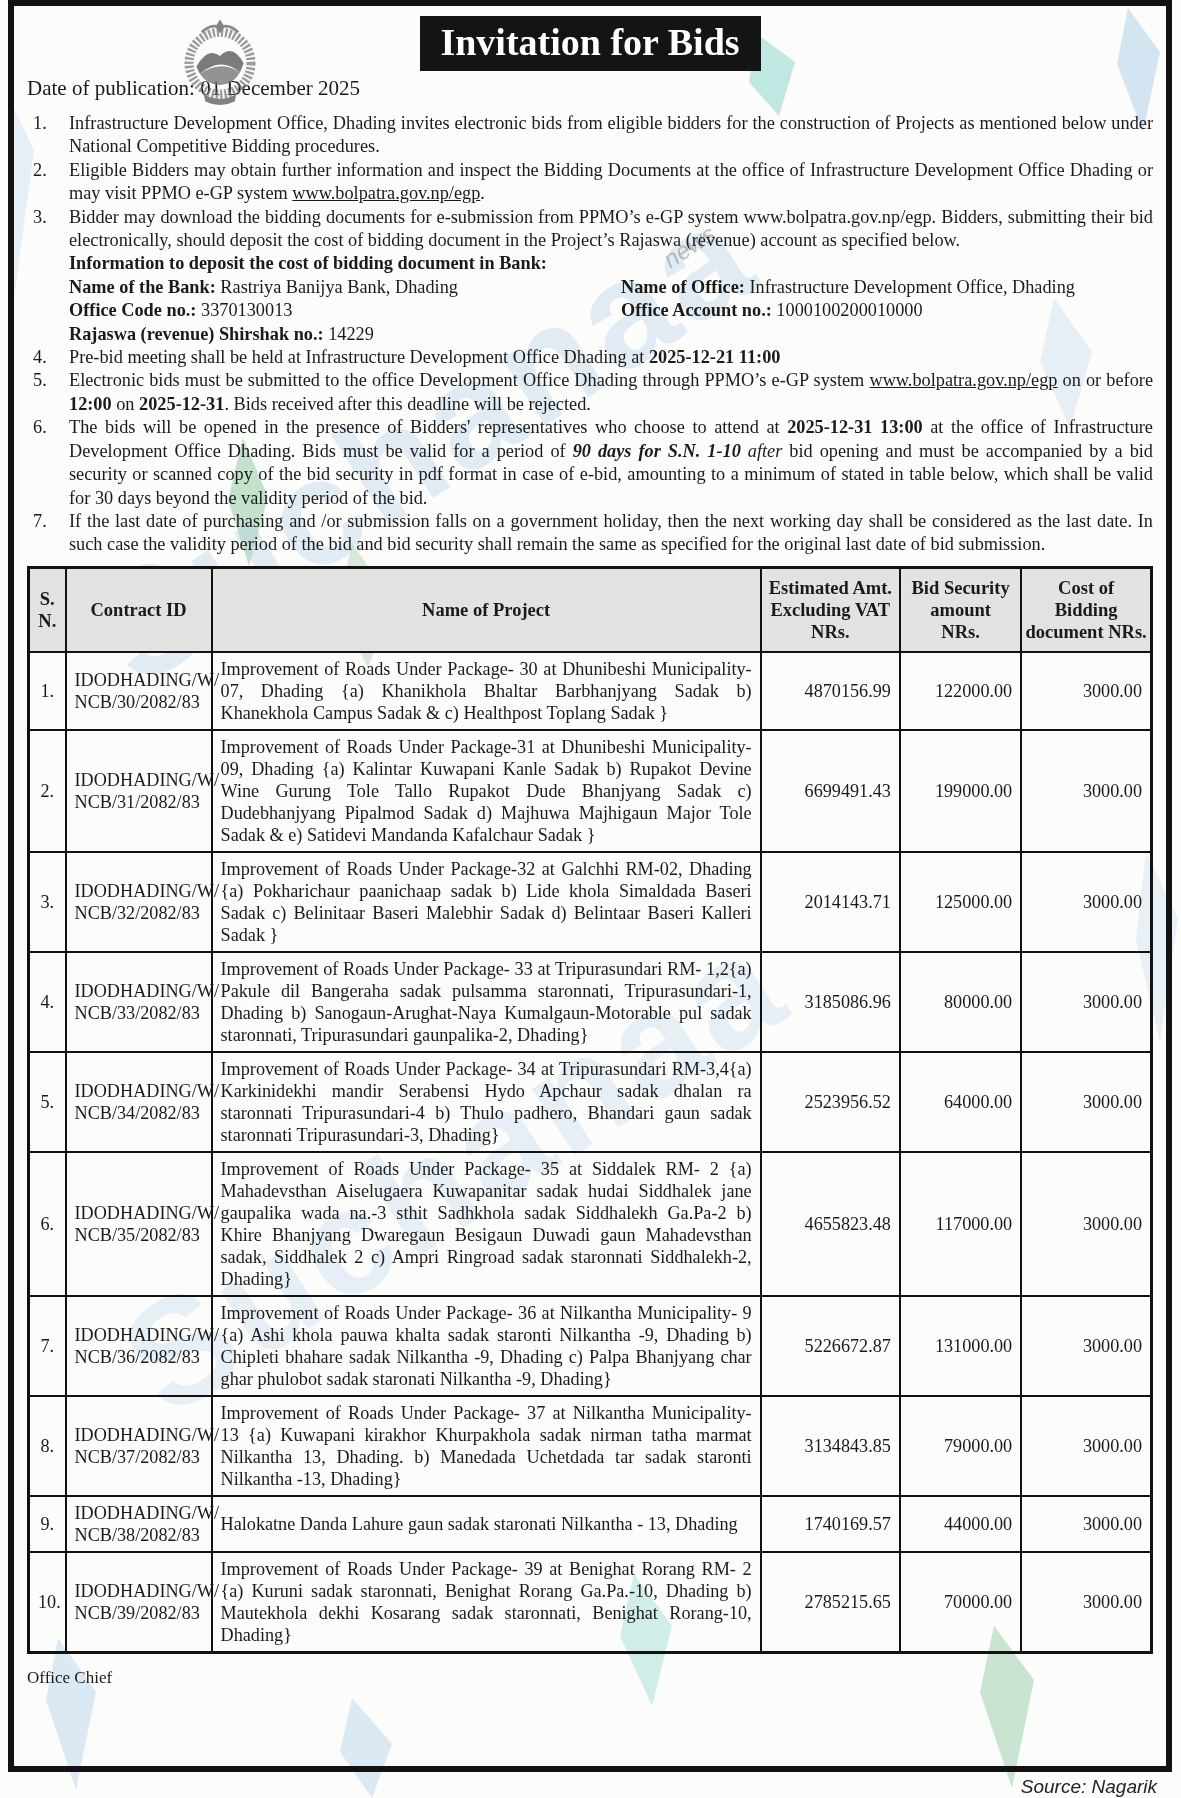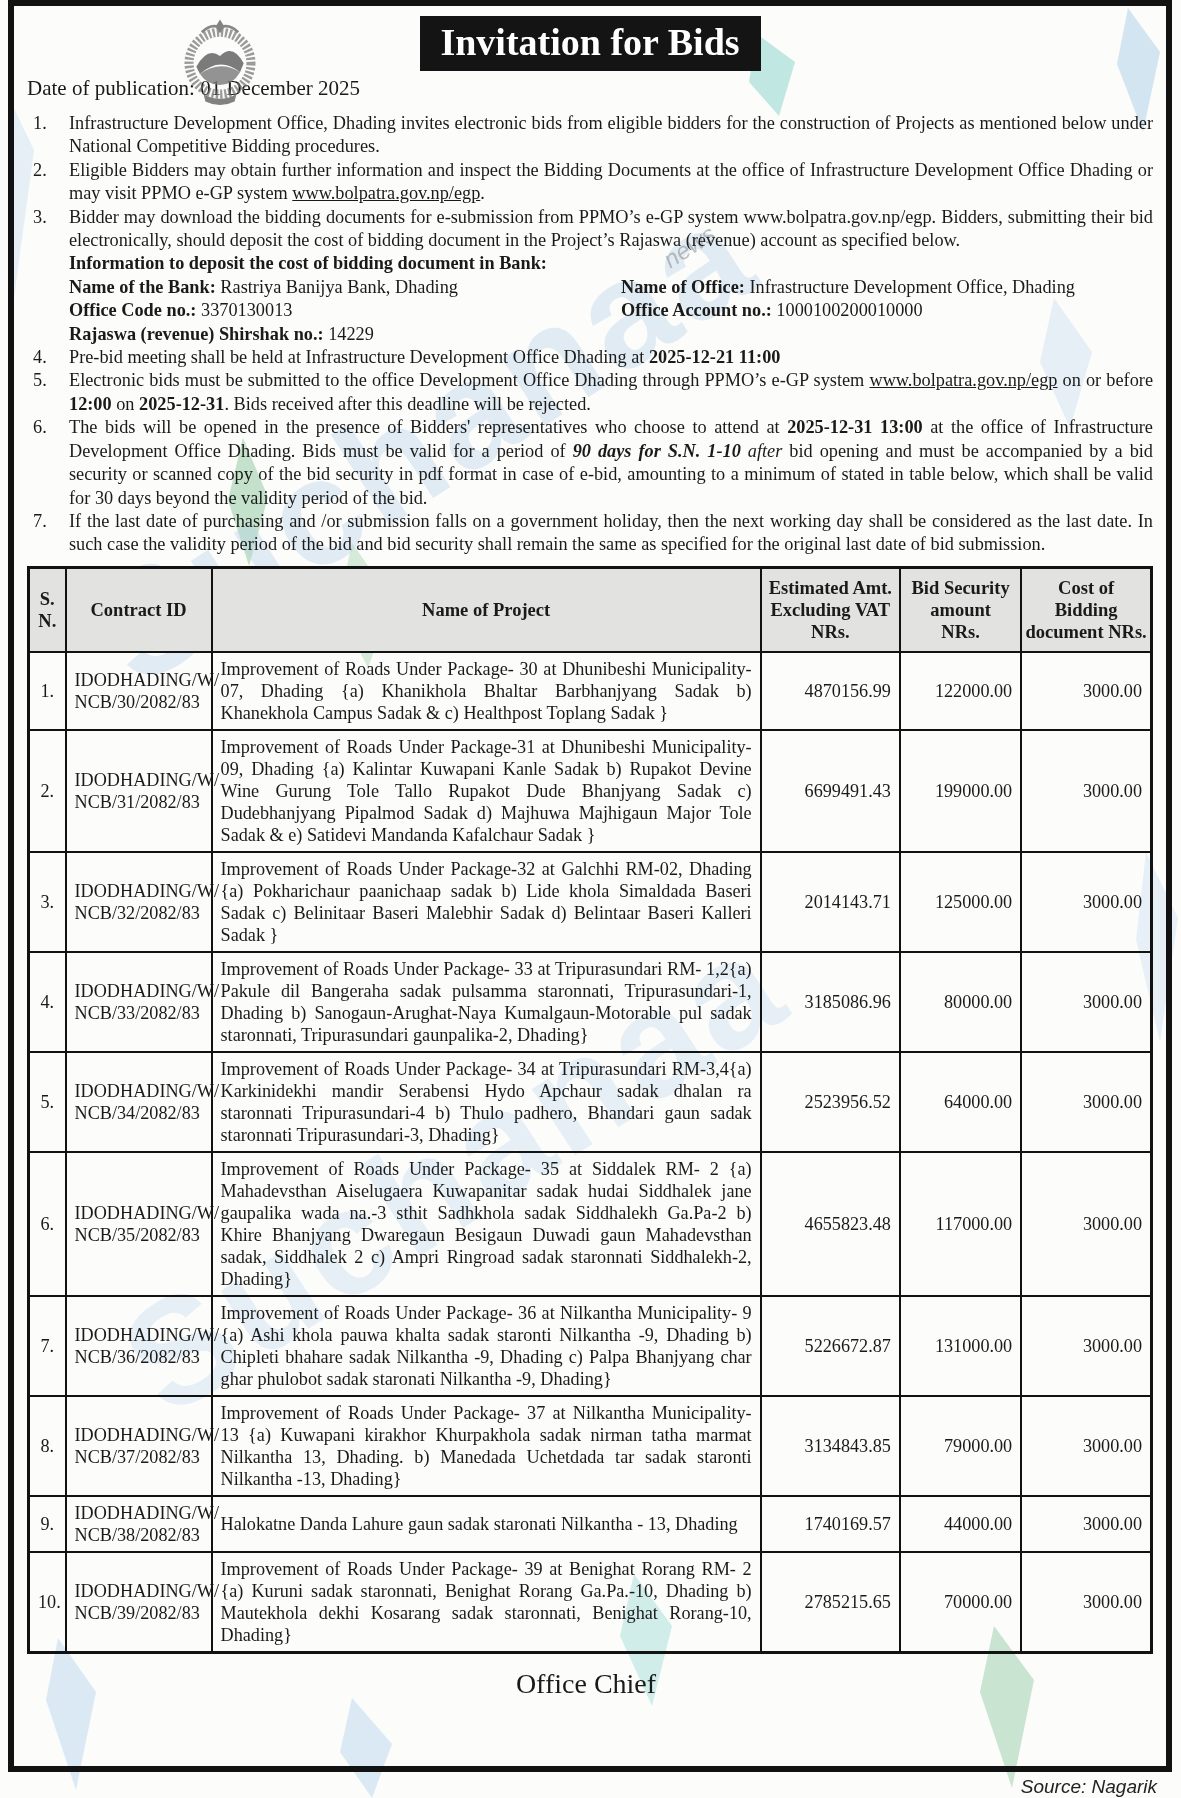--- a/index.html
+++ b/index.html
@@ -61,21 +61,21 @@
   }
   table.bids td{
     border:2px solid #121212;vertical-align:middle;
     font-size:18.2px;line-height:22px;padding:5px 8px;
   }
   td.sn{text-align:center;padding:5px 2px;}
   td.cid{text-align:left;padding:5px 6px;}
   td.proj{text-align:justify;}
   td.amt{text-align:right;padding:5px 3px;}
   
-  .office-chief{text-align:center;font-size:28px;margin:14px 8px 0 0;font-family:Liberation Serif, serif;}
+  .office-chief{text-align:left;font-size:17px;margin:14px 8px 0 0;font-family:Liberation Serif, serif;}
   .source{
     position:absolute;right:24px;bottom:0px;z-index:2;
     font-family:"Liberation Sans", sans-serif;font-style:italic;font-size:19px;color:#222;
   }
 </style>
 </head>
 <body>
 
 <svg class="decor-layer" viewBox="0 0 1181 1798">
   <polygon points="1128,8 1160,52 1143,132 1117,64" fill="#a9cde7" opacity="0.5"></polygon>

